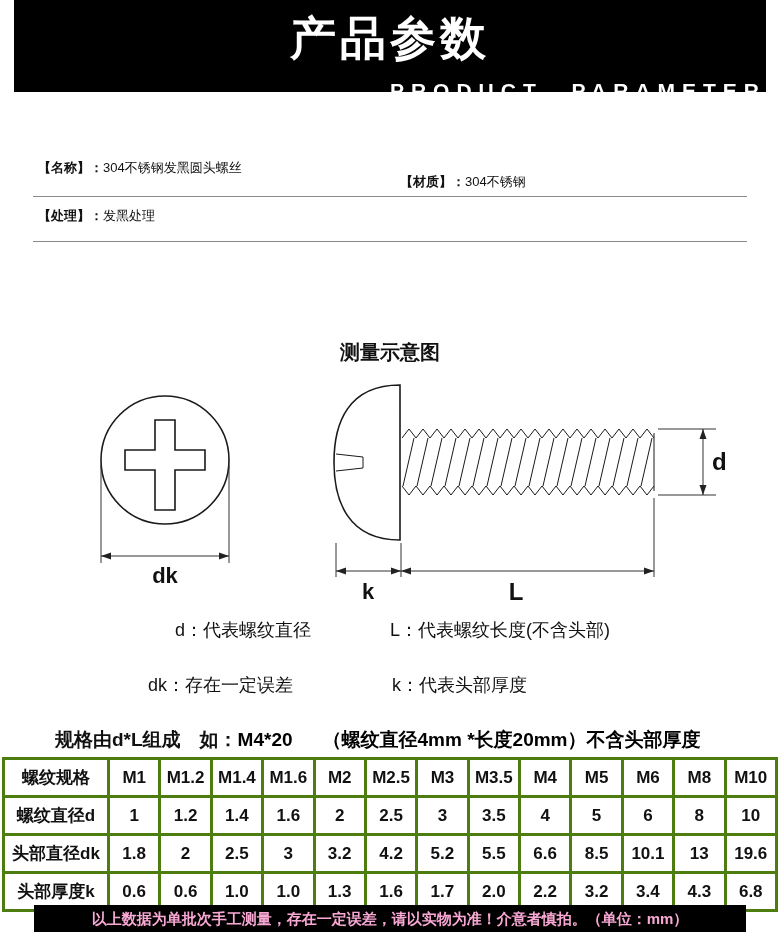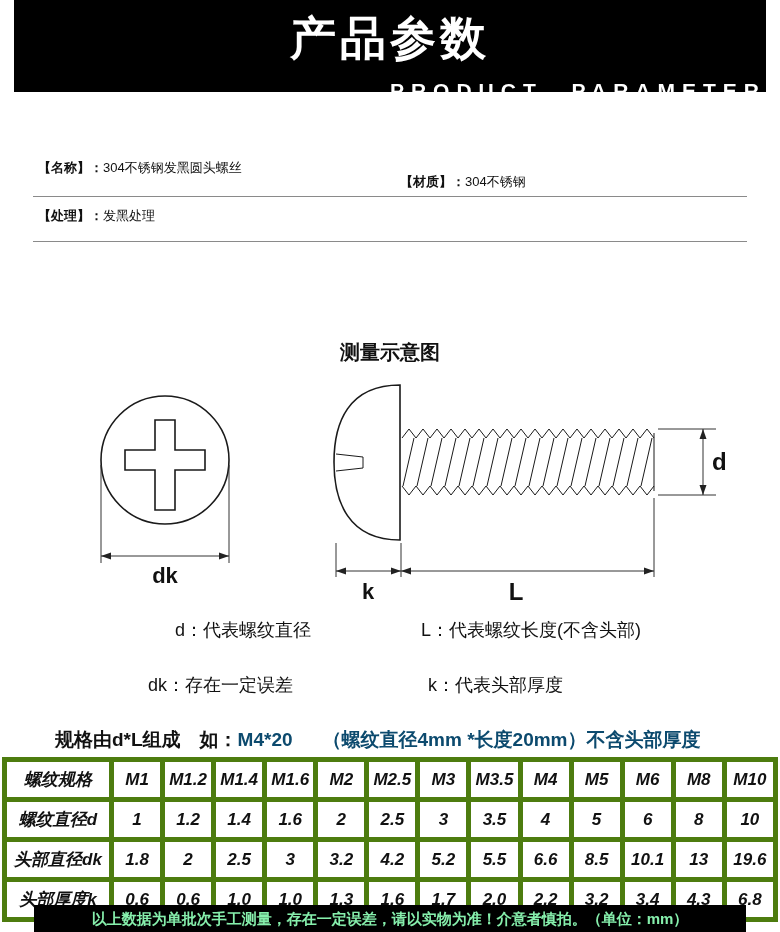--- a/index.html
+++ b/index.html
@@ -30,39 +30,39 @@
   .diagram-svg{position:absolute;top:345px;left:0;}
   .diagram-svg .outline{fill:#fff;stroke:#1a1a1a;stroke-width:1.6;}
   .diagram-svg .thin{fill:none;stroke:#1a1a1a;stroke-width:1;}
   .diagram-svg .dimline{fill:none;stroke:#333;stroke-width:1;}
   .diagram-svg .arrow{fill:#222;stroke:none;}
   .diagram-svg text{font-family:"Liberation Sans","DejaVu Sans",sans-serif;font-weight:bold;fill:#111;}
   .dim-sm{font-size:22px;}
   .dim-lg{font-size:24px;}
   .legend-item{position:absolute;font-size:18px;white-space:nowrap;}
   #legend-d{left:175px;top:618px;}
-  #legend-L{left:390px;top:618px;margin-left:31px;}
+  #legend-L{left:390px;top:618px;}
   #legend-dk{left:148px;top:673px;}
-  #legend-k{left:428px;top:673px;}
+  #legend-k{left:392px;top:673px;}
   
   .spec-note{position:absolute;left:55px;top:727px;font-size:19px;font-weight:bold;white-space:nowrap;}
-  .spec-note .red{color:#0c4a6e;}
+  .spec-note .red{color:#000000;}
   .spec-note .gap{margin-left:30px;}
   
   .spec-table{
     position:absolute;top:757px;left:2px;width:776px;
     border-collapse:collapse;table-layout:fixed;
     font-size:17px;font-weight:bold;text-align:center;
   }
-  .spec-table td{border:5px solid #4d7c0f;height:35px;padding:0;overflow:hidden;font-style:italic;}
+  .spec-table td{border:3px solid #4d7c0f;height:35px;padding:0;overflow:hidden;}
   .spec-table td.rowlabel{width:102px;}
   
   .footer-bar{
     position:absolute;top:905px;left:34px;width:712px;height:27px;
-    background:#000;color:#86efac;font-size:15px;font-weight:bold;
+    background:#000;color:#f9a8d4;font-size:15px;font-weight:bold;
     text-align:center;line-height:27px;white-space:nowrap;
   }
 </style>
 </head>
 <body>
 
 <div class="page">
 
   <div class="banner">
     <div class="banner-title">产品参数</div>

